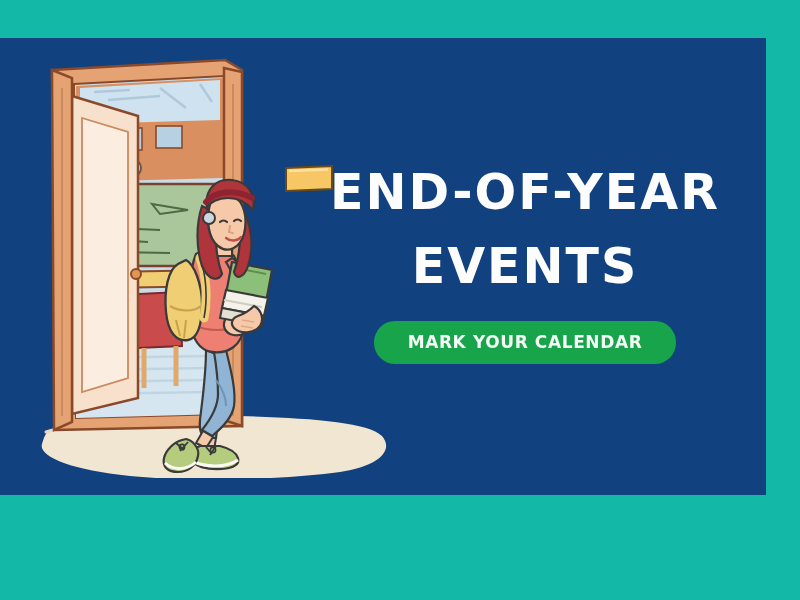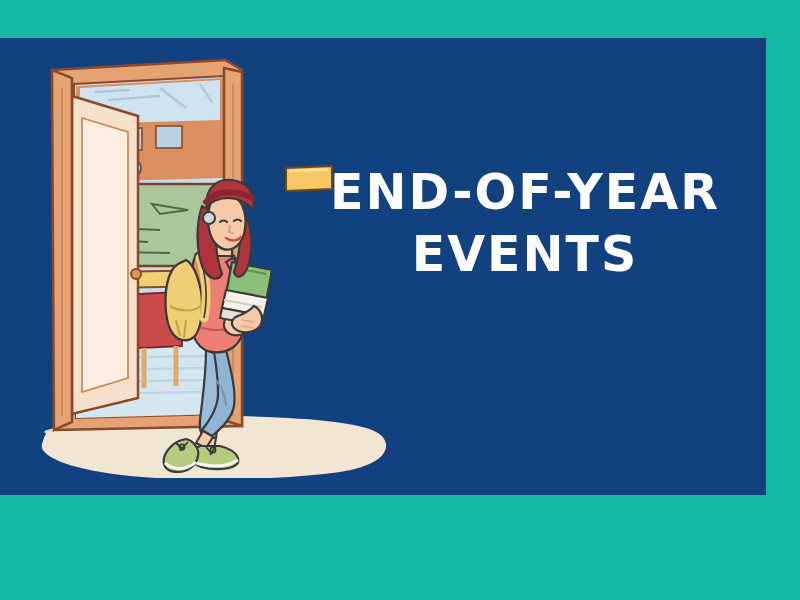--- a/index.html
+++ b/index.html
@@ -58,21 +58,21 @@
     text-align: center;
     letter-spacing: 2px;
     line-height: 1.0;
     white-space: nowrap;
   }
   .headline-line1 {
     font-size: 49px;
   }
   .headline-line2 {
     font-size: 49px;
-    margin-top: 13px;
+    margin-top: 25px;
   }
 
   .cta-wrap {
     margin-top: 30px;
     display: flex;
     justify-content: center;
   }
   .cta-button {
     display: inline-block;
     background: #17A44B;
@@ -248,16 +248,19 @@
           <path d="M279 113 L 318 111.5" stroke="#FBE0A4" stroke-width="2.5" fill="none"></path>
         </g>
 
       </svg>
     </div>
 
     <div class="text-block">
       <div class="headline-line1">END-OF-YEAR</div>
       <div class="headline-line2">EVENTS</div>
 
+      <div class="cta-wrap">
+        <button class="cta-button">MARK YOUR CALENDAR</button>
+      </div>
     </div>
 
   </div>
 </div>
 
 </body></html>

